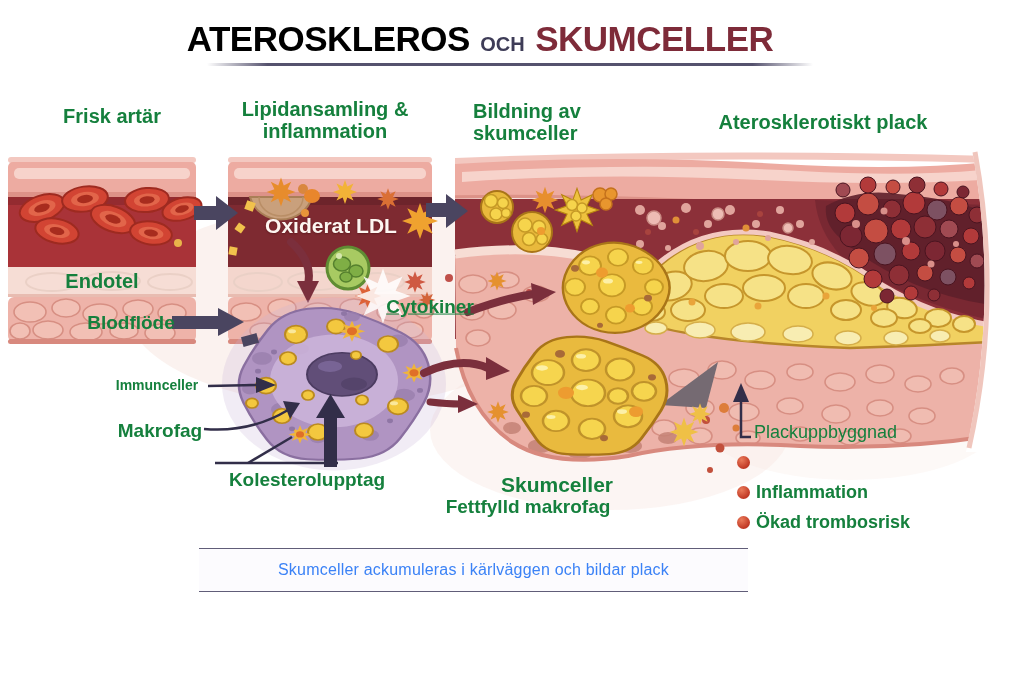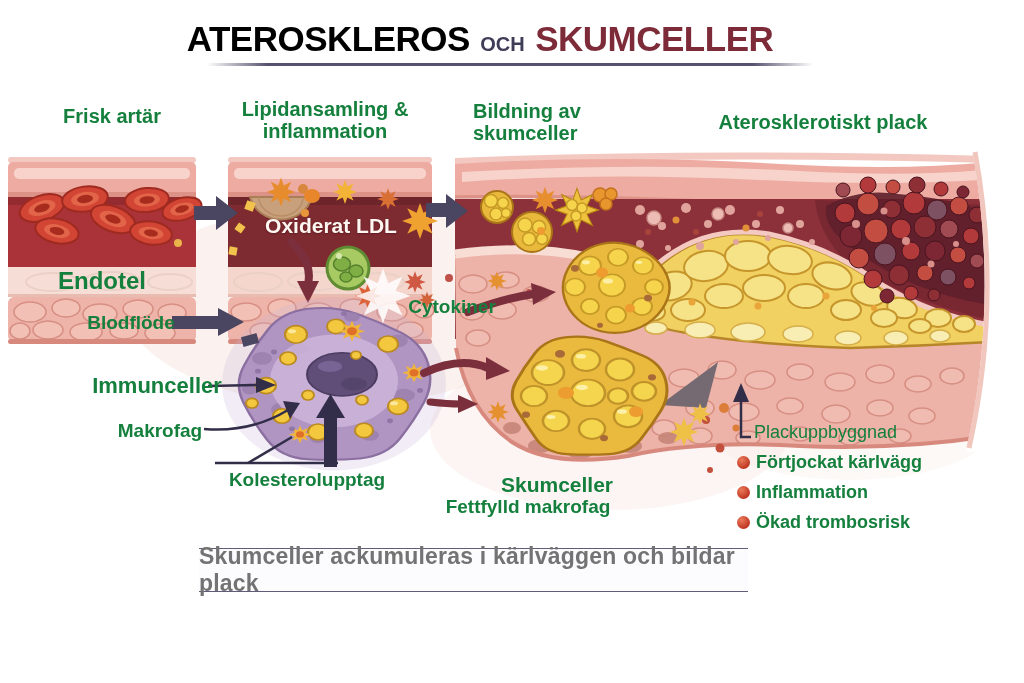--- a/index.html
+++ b/index.html
@@ -14,21 +14,21 @@
   #title .small{font-size:20px;font-weight:800;color:#3e3c57;text-transform:uppercase;margin:0 6px;}
   #title .accent{color:#7e2b39;}
   #title-underline{position:absolute;left:207px;top:63px;width:606px;height:2.5px;
     background:linear-gradient(to right,rgba(85,82,110,0),#55526e 10%,#55526e 90%,rgba(85,82,110,0));}
   .hdr{font-size:20px;}
   .risk-dot{position:absolute;width:13px;height:13px;border-radius:50%;
     background:radial-gradient(circle at 35% 30%,#ea7a5a,#c03824 70%);}
   #caption-bar{position:absolute;left:199px;top:548px;width:549px;height:42px;
     background:#fcfbfe;border-top:1.6px solid #605d78;border-bottom:1.6px solid #605d78;
     display:flex;align-items:center;justify-content:center;}
-  #caption-bar .cap{font-size:23px;font-weight:700;color:#737373;letter-spacing:0.2px;}
+  #caption-bar .cap{font-size:16px;font-weight:400;color:#3b82f6;letter-spacing:0.2px;}
   .white-txt{color:#fdf6f1;text-shadow:0 1px 2px rgba(60,10,10,.45);}
 </style>
 </head>
 <body>
 
 <div id="stage">
 
 <svg width="1024" height="683" viewBox="0 0 1024 683">
   <defs>
     <path id="burst8" d="M12,0 5.5,2.3 8.5,8.5 2.3,5.5 0,12 -2.3,5.5 -8.5,8.5 -5.5,2.3 -12,0 -5.5,-2.3 -8.5,-8.5 -2.3,-5.5 0,-12 2.3,-5.5 8.5,-8.5 5.5,-2.3 Z"></path>
@@ -565,34 +565,33 @@
 </div>
 <div class="lbl hdr" style="left:473px;top:100px;">
   <div>Bildning av</div>
       <div>skumceller</div>
 </div>
 <div class="lbl ctr hdr" style="left:823px;top:122px;">
   <div>Aterosklerotiskt plack</div>
       <div></div>
 </div>
 
-<div class="lbl ctr" style="left:102px;top:281px;font-size:24px;font-weight:600;">Endotel</div>
+<div class="lbl ctr" style="left:102px;top:281px;font-size:20px;font-weight:600;">Endotel</div>
 <div class="lbl ctr white-txt" style="left:311px;top:226px;font-size:21px;font-weight:600;margin-left:20px;">Oxiderat LDL</div>
 <div class="lbl ctr" style="left:131px;top:323px;font-size:19px;">Blodflöde</div>
-<div class="lbl ctr" style="left:157px;top:386px;font-size:22px;">Immunceller</div>
+<div class="lbl ctr" style="left:157px;top:386px;font-size:14px;">Immunceller</div>
 <div class="lbl ctr" style="left:160px;top:431px;font-size:19px;">Makrofag</div>
 <div class="lbl ctr" style="left:307px;top:480px;font-size:19px;font-weight:600;">Kolesterolupptag</div>
-<div class="lbl ctr" style="left:452px;top:307px;font-size:19px;font-weight:600;">Cytokiner</div>
+<div class="lbl ctr" style="left:430px;top:307px;font-size:19px;font-weight:600;text-decoration:underline;">Cytokiner</div>
 
 <div class="lbl ctr" style="left:557px;top:485px;font-size:21px;">Skumceller</div>
 <div class="lbl ctr" style="left:528px;top:507px;font-size:19px;font-weight:700;text-align:center;">Fettfylld makrofag</div>
 
 <div class="lbl vctr" style="left:754px;top:433px;font-size:18px;font-weight:400;">Plackuppbyggnad</div>
 <div class="risk-dot" style="left:737px;top:456px;"></div>
-<div class="lbl vctr" style="left:756px;top:463px;font-size:18px;font-weight:600;">Förtjockat kärlvägg</div>
 <div class="risk-dot" style="left:737px;top:486px;"></div>
 <div class="lbl vctr" style="left:756px;top:493px;font-size:18px;font-weight:600;">Inflammation</div>
 <div class="risk-dot" style="left:737px;top:516px;"></div>
 <div class="lbl vctr" style="left:756px;top:523px;font-size:18px;font-weight:600;">Ökad trombosrisk</div>
 
 <div id="caption-bar">
   <span class="cap">Skumceller ackumuleras i kärlväggen och bildar plack</span>
 </div>
 
 </div>

